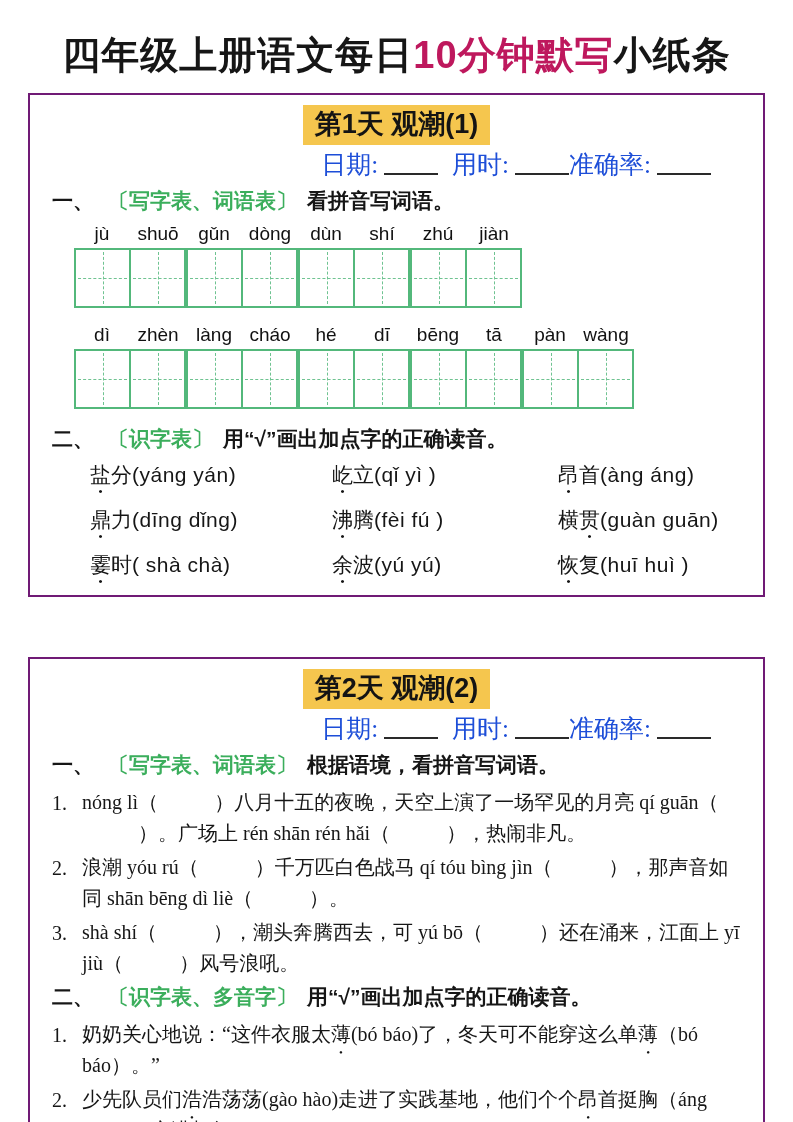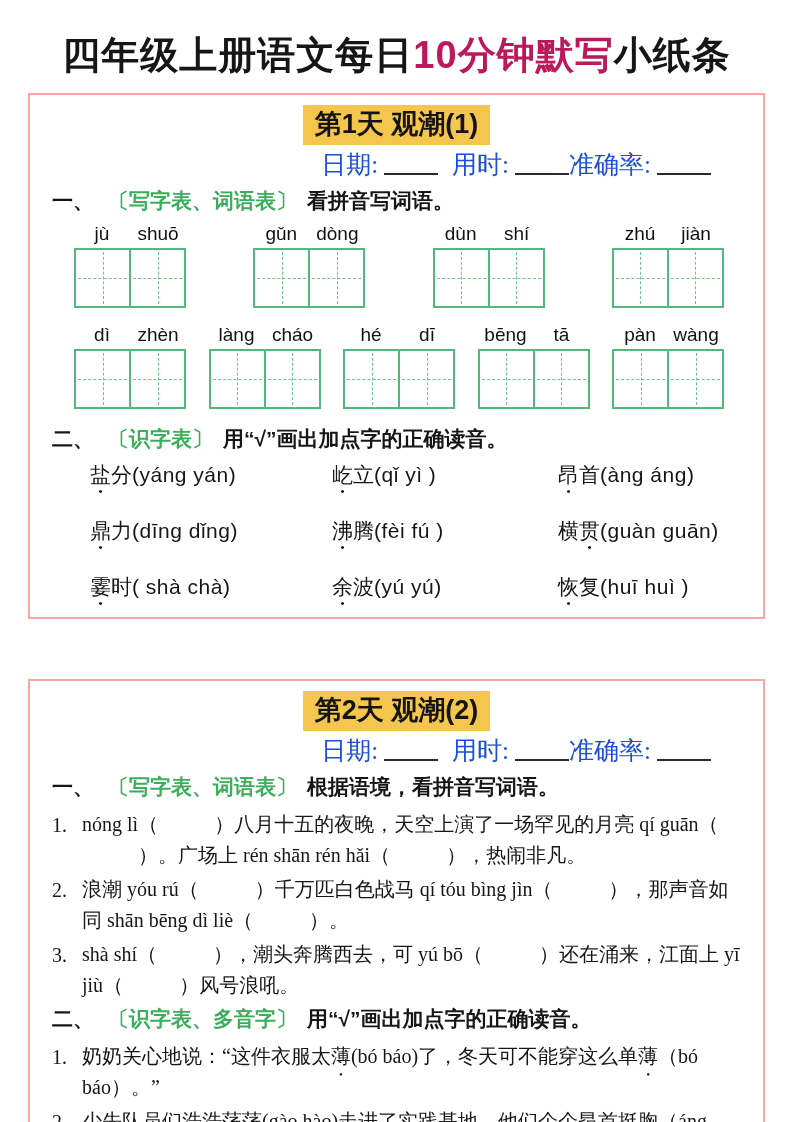--- a/index.html
+++ b/index.html
@@ -11,21 +11,21 @@
   }
   
   .title {
     text-align: center; font-size: 38px; font-weight: 800;
     letter-spacing: 1px; margin: 30px 0 12px;
     font-family: "Liberation Sans", sans-serif;
   }
   .title .red { color: #be185d; }
   
   .box {
-    border: 2px solid #fca5a5; margin: 0 28px; padding: 6px 22px 14px;
+    border: 2px solid #701a75; margin: 0 28px; padding: 6px 22px 14px;
     background: #fff;
   }
   .box.second { margin-top: 60px; }
   .sec-head { text-align: center; margin: 4px 0 2px; }
   .hl {
     display: inline-block; background: #f5c64e; color: #141414;
     font-size: 27px; font-weight: 800; padding: 1px 12px 3px;
   }
   .meta {
     text-align: right; padding-right: 30px; font-size: 25px;
@@ -37,39 +37,39 @@
   }
   .meta .blank.tight { margin-right: 0; }
   .meta .blank.last { margin-right: 0; }
   
   .q-line { font-size: 21px; font-weight: 700; margin: 4px 0 8px; }
   .q-num { display: inline-block; width: 56px; }
   .q-tag { color: #3bae5c; font-weight: 700; font-family: Liberation Mono, monospace; }
   .q-text { margin-left: 10px; }
   
   .grid-wrap { margin-left: 22px; }
-  .grid-group { display: flex; justify-content: space-between; width: 650px; margin: 0 0 16px; }
+  .grid-group { display: flex; width: 650px; margin: 0 0 16px; }
   .unit { width: 112px; }
   .py-row { display: flex; font-size: 19px; margin-bottom: 3px; color: #111; }
   .py-row span { flex: 1; text-align: center; white-space: nowrap; }
   .tbox { display: flex; border: 2px solid #53b87b; height: 60px; background: #fff; }
   .cell { flex: 1; position: relative; }
   .cell + .cell { border-left: 2px solid #53b87b; }
   .cell::before {
     content: ""; position: absolute; top: 2px; bottom: 2px; left: 50%;
     border-left: 1px dashed #6fc391;
   }
   .cell::after {
     content: ""; position: absolute; left: 2px; right: 2px; top: 50%;
     border-top: 1px dashed #6fc391;
   }
   
   .word-grid {
     display: grid; grid-template-columns: 242px 226px 1fr;
-    row-gap: 28px; margin: 8px 0 2px 38px; font-size: 21px;
+    row-gap: 17px; margin: 8px 0 2px 38px; font-size: 21px;
   }
   .w-py { letter-spacing: 0.5px; }
   
   .dotted { position: relative; display: inline-block; }
   .dotted::after {
     content: "•"; position: absolute; left: 50%; transform: translateX(-50%);
     bottom: -0.72em; font-size: 0.55em; line-height: 1; color: #161616;
   }
   
   .p-item { display: flex; font-size: 20px; line-height: 1.55; margin: 1px 0 3px; font-family: "Liberation Serif", serif; }

